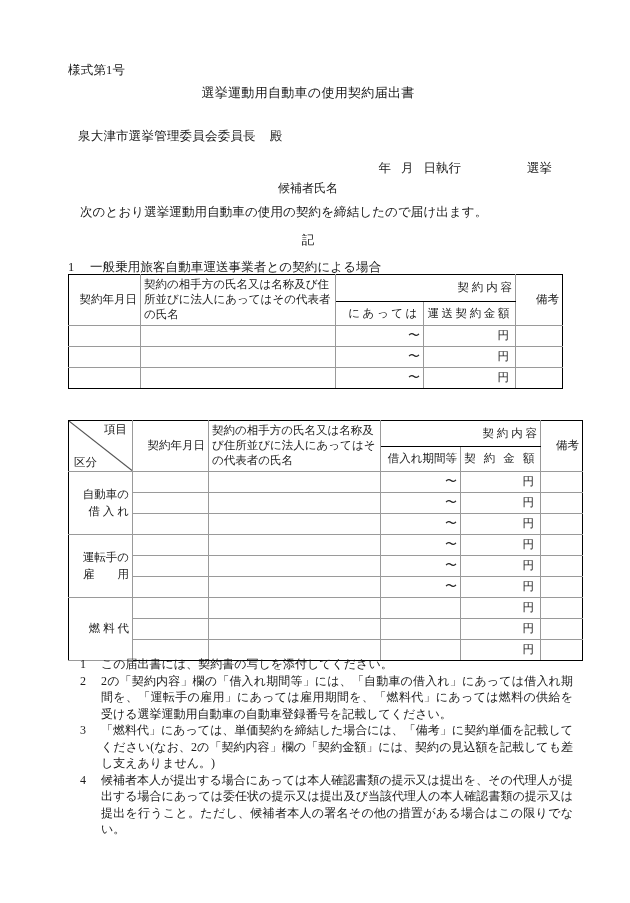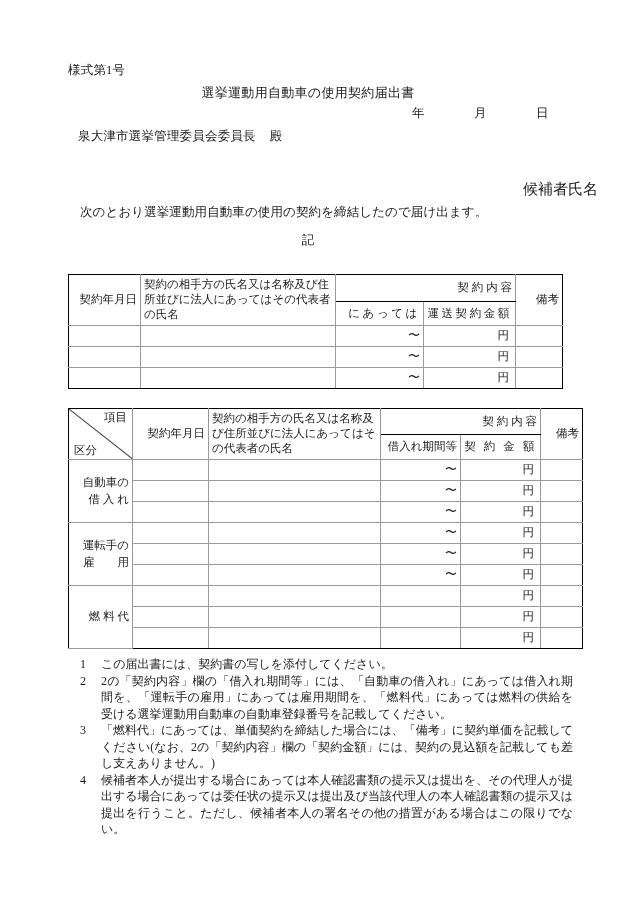--- a/index.html
+++ b/index.html
@@ -69,22 +69,22 @@
     white-space: nowrap;
   }
   .exec-line .sp1 { display: inline-block; width: 10px; }
   .exec-line .sp2 { display: inline-block; width: 10px; }
   .exec-line .sp3 { display: inline-block; width: 66px; }
 
   .candidate-line {
     position: absolute;
     left: 0; right: 0;
     top: 180px;
-    text-align: right;
-    font-size: 15px;
+    text-align: center;
+    font-size: 12px;
     padding-left: 18px;
   }
 
   .intro {
     position: absolute;
     left: 80px;
     top: 204px;
     font-size: 12.5px;
     letter-spacing: 0.1px;
     font-family: Liberation Mono, monospace;
@@ -153,21 +153,21 @@
     padding-right: 6px;
   }
   .lbl-cell {
     line-height: 1.45;
     font-size: 11.5px;
   }
 
   
   #table1 { left: 68px; top: 274px; width: 494px; }
   
-  #table2 { left: 68px; top: 408px; width: 494px; }
+  #table2 { left: 68px; top: 420px; width: 494px; }
 
   
   .diag {
     position: relative;
     height: 100%;
     width: 100%;
   }
   .diag svg {
     position: absolute;
     left: 0; top: 0;
@@ -219,35 +219,38 @@
 </style>
 </head>
 <body>
 
 <div class="page">
 
   <div class="form-code">様式第1号</div>
 
   <div class="doc-title">選挙運動用自動車の使用契約届出書</div>
 
-  <div class="date-line-top">
-    <span class="dl-year">年</span><span class="dl-month">月</span><span class="dl-day">日</span>
-  </div>
 
   <div class="recipient">
     <span>泉大津市選挙管理委員会委員長</span><span class="hon">殿</span>
   </div>
 
+  <div class="exec-line">
+    <span>年</span><span class="sp1"></span><span>月</span><span class="sp2"></span><span>日執行</span><span class="sp3"></span><span>選挙</span>
+  </div>
 
   <div class="candidate-line">候補者氏名</div>
 
   <div class="intro">次のとおり選挙運動用自動車の使用の契約を締結したので届け出ます。</div>
 
   <div class="ki">記</div>
 
+  <div class="sec-head" id="sec1-head">
+    <span class="num">1</span><span>一般乗用旅客自動車運送事業者との契約による場合</span>
+  </div>
 
   <table class="form-table" id="table1">
     <colgroup>
       <col style="width:72px">
       <col style="width:195px">
       <col style="width:88px">
       <col style="width:92px">
       <col style="width:47px">
     </colgroup>
     <tbody>

